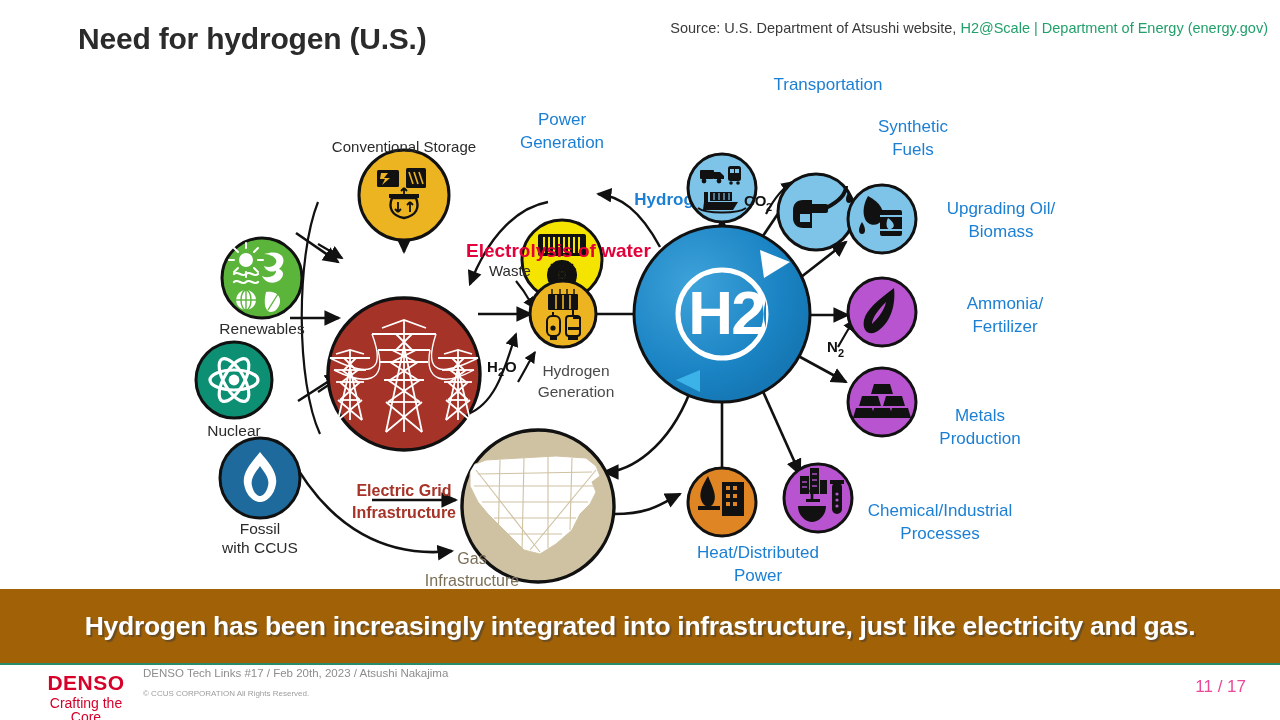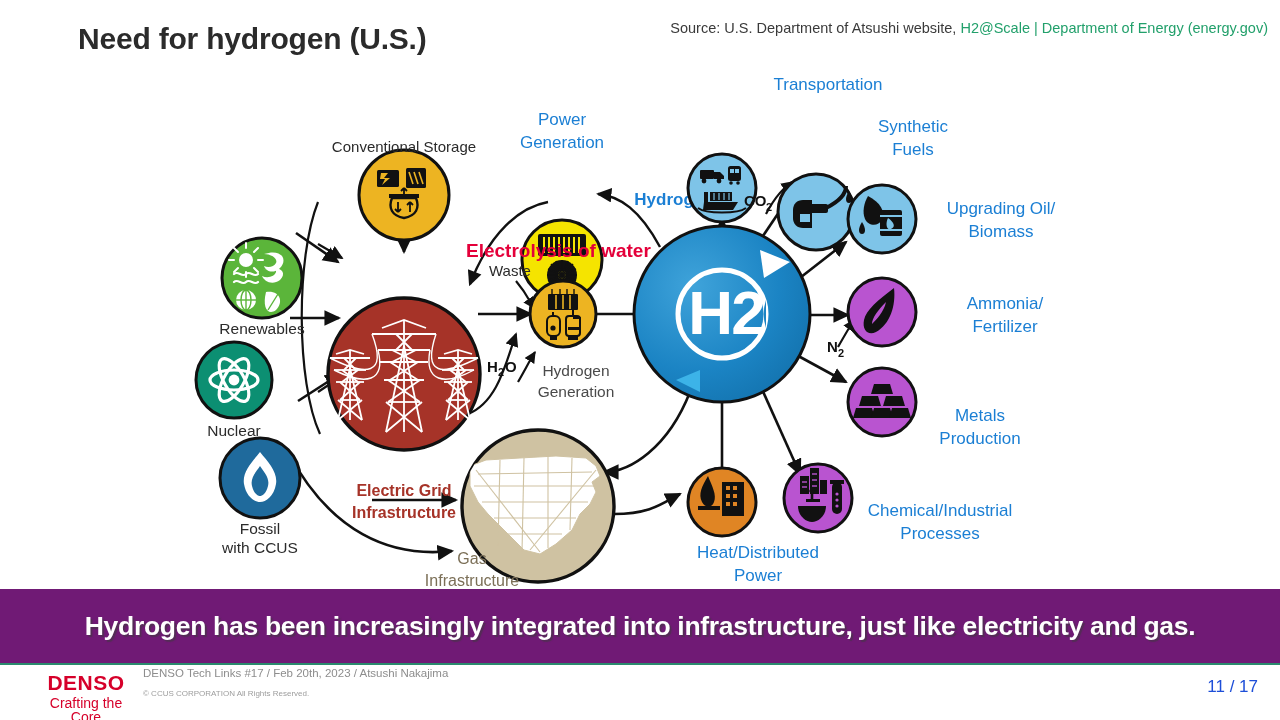--- a/index.html
+++ b/index.html
@@ -30,21 +30,21 @@
   #diagram {
     position:absolute; left:0; top:62px;
     width:1280px; height:525px;
   }
   #diagram svg { display:block; }
 
   
   #banner {
     position:absolute; left:0; top:589px;
     width:1280px; height:74px;
-    background:#701a75;
+    background:#a16207;
     display:flex; align-items:center; justify-content:center;
     text-align:center;
   }
   #banner-text {
     color:#ffffff; font-weight:bold; font-size:26.5px;
     line-height:1.14; letter-spacing:-0.3px;
     text-shadow:2px 2px 1px rgba(60,60,60,.55);
     padding:0 16px;
   }
 
@@ -70,22 +70,22 @@
   }
   #footer-meta {
     position:absolute; left:143px; top:4px;
     font-size:11.5px; color:#8d8d8d; white-space:nowrap;
   }
   #footer-copyright {
     position:absolute; left:143px; top:26px;
     font-size:8px; color:#9d9d9d; white-space:nowrap;
   }
   #page-number {
-    position:absolute; right:22px; top:14px;
-    font-size:17px; color:#1d4ed8; white-space:nowrap;
+    position:absolute; right:34px; top:14px;
+    font-size:17px; color:#ec4899; white-space:nowrap;
   }
 
   .node-label { font-family:"Liberation Sans", sans-serif; }
 </style>
 </head>
 <body>
 
 <div id="slide-title">Need for hydrogen (U.S.)</div>
 
 <div id="source-line">

